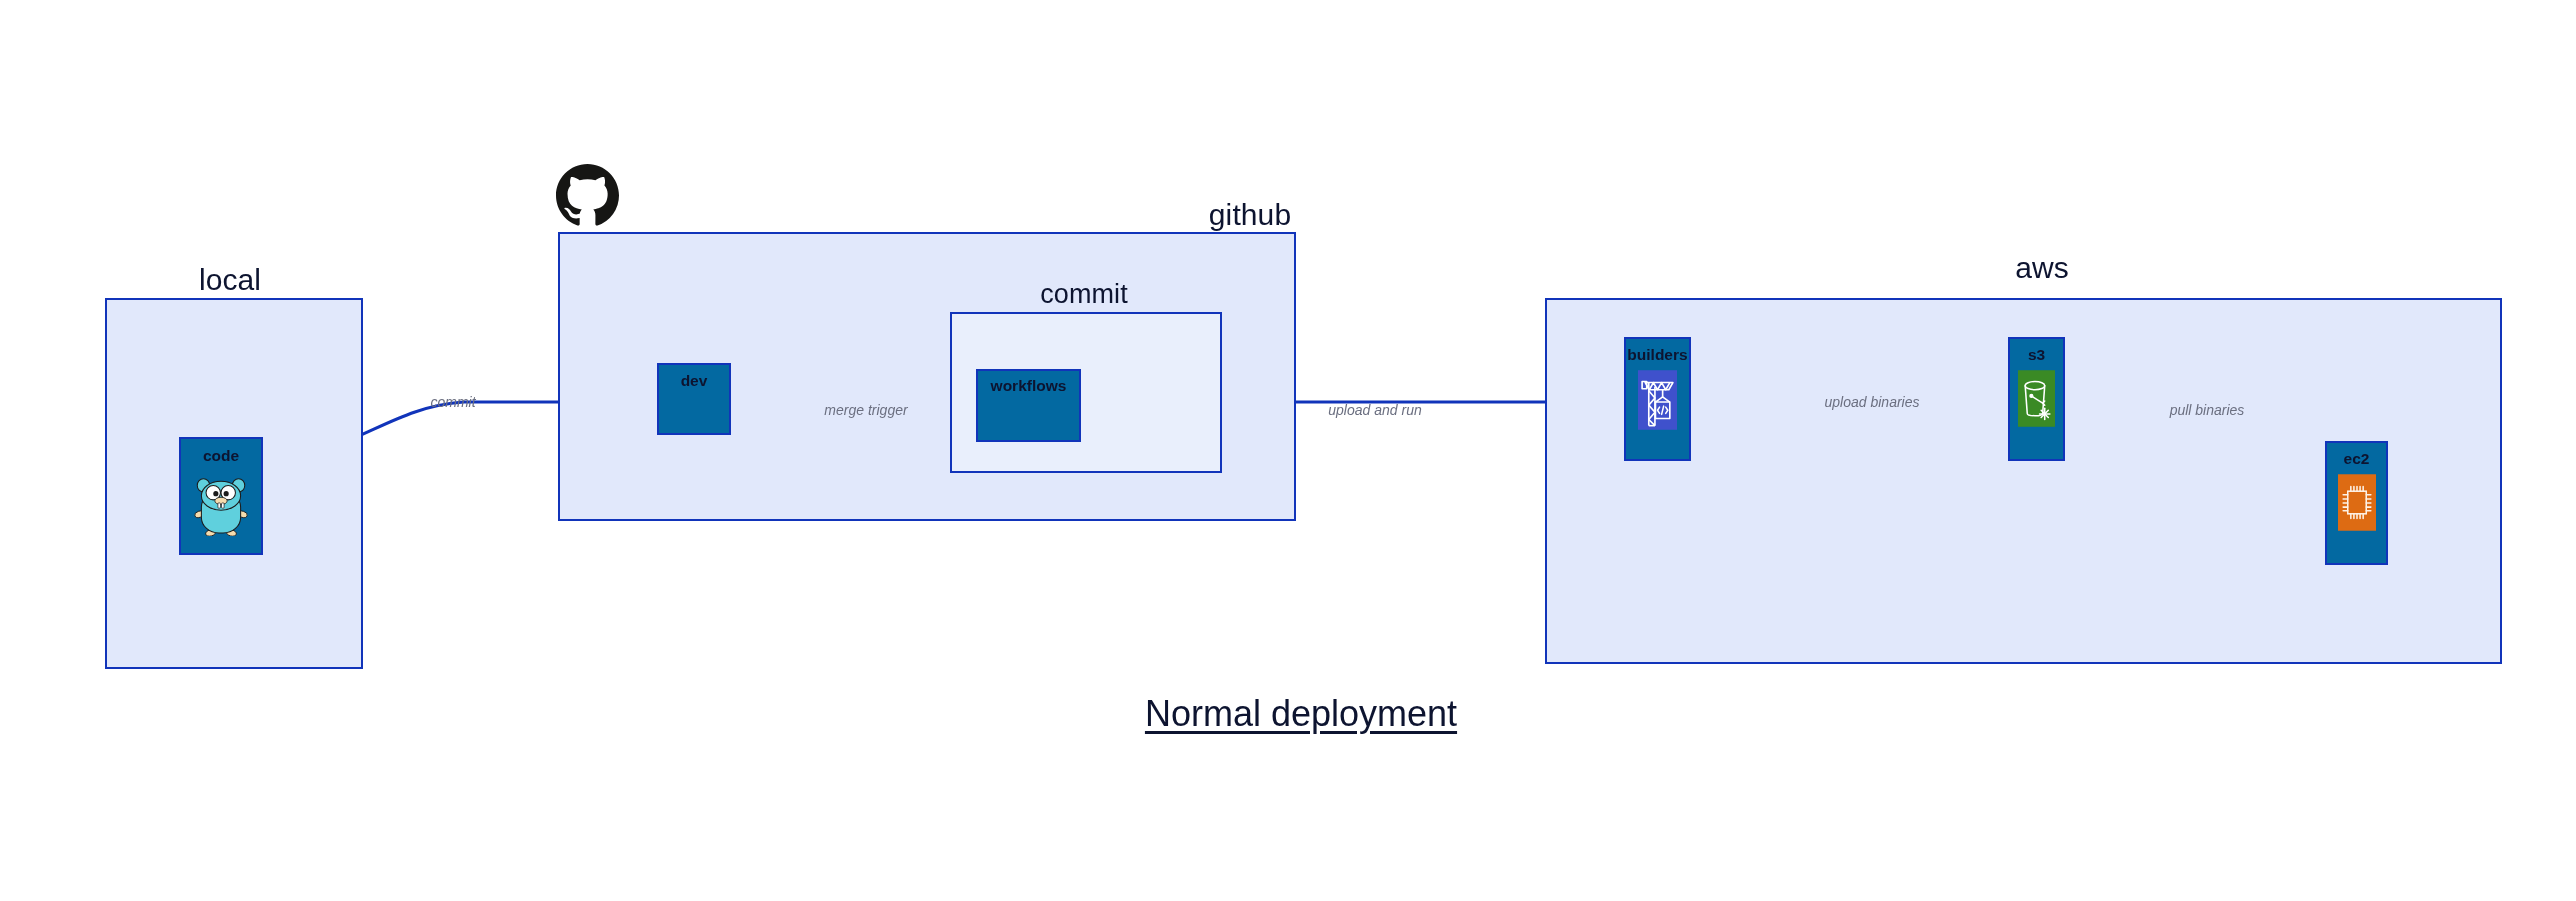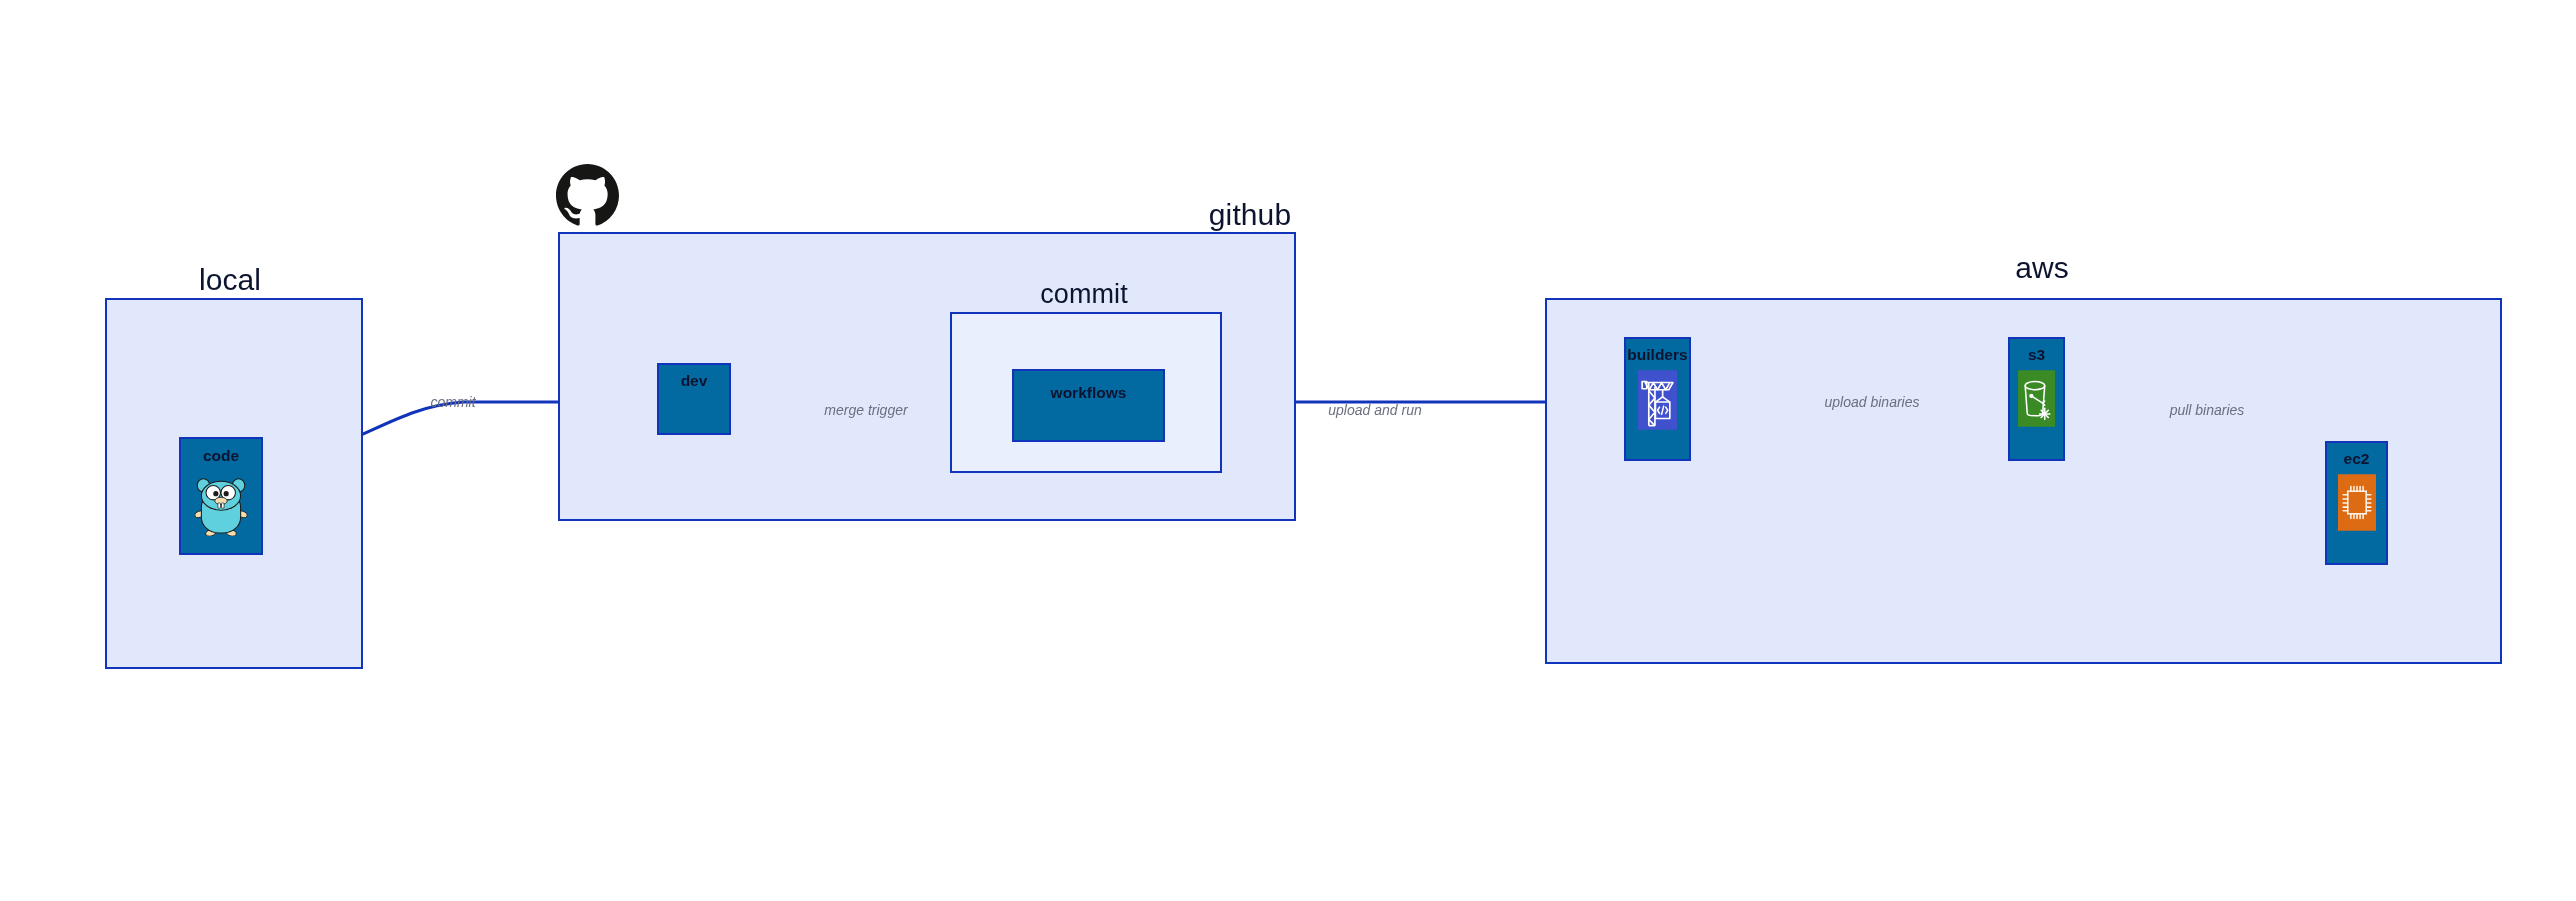--- a/index.html
+++ b/index.html
@@ -176,21 +176,21 @@
   <div class="group-label" style="left:1250px; top:198px;">github</div>
   <div class="group-box" style="left:558px; top:232px; width:738px; height:289px;"></div>
 
   <div class="node-box" style="left:632px; top:363px; width:74px; height:72px; padding-top:8.2px;margin-left:25px;">
     <div class="node-label">dev</div>
   </div>
 
   <div class="group-label" style="left:1084px; top:279px; font-size:27px;">commit</div>
   <div class="subgroup-box" style="left:950px; top:312px; width:272px; height:161px;"></div>
 
-  <div class="node-box" style="left:1012px; top:369px; width:153px; height:73px; padding-top:14px;">
+  <div class="node-box" style="left:976px; top:369px; width:105px; height:73px; padding-top:7px;">
     <div class="node-label">workflows</div>
   </div>
 
   <div class="group-label" style="left:2022px; top:251px;margin-left:20px;">aws</div>
   <div class="group-box" style="left:1545px; top:298px; width:957px; height:366px;"></div>
 
   <div class="node-box" style="left:1624px; top:337px; width:67px; height:124px; padding-top:8.2px;">
     <div class="node-label">builders</div>
     <div class="node-icon" style="margin-top:7.2px;">
       <svg width="39" height="60" viewBox="0 0 76 116" xmlns="http://www.w3.org/2000/svg">
@@ -264,15 +264,16 @@
       </svg>
     </div>
   </div>
 
   <div class="edge-label" style="left:453px; top:402px;">commit</div>
   <div class="edge-label" style="left:866px; top:410px;">merge trigger</div>
   <div class="edge-label" style="left:1375px; top:410px;">upload and run</div>
   <div class="edge-label" style="left:1872px; top:402px;">upload binaries</div>
   <div class="edge-label" style="left:2207px; top:410px;">pull binaries</div>
 
+  <div id="diagram-title" style="left:1301px; top:693px;">Normal deployment</div>
 
 </div>
 
 
 </body></html>

